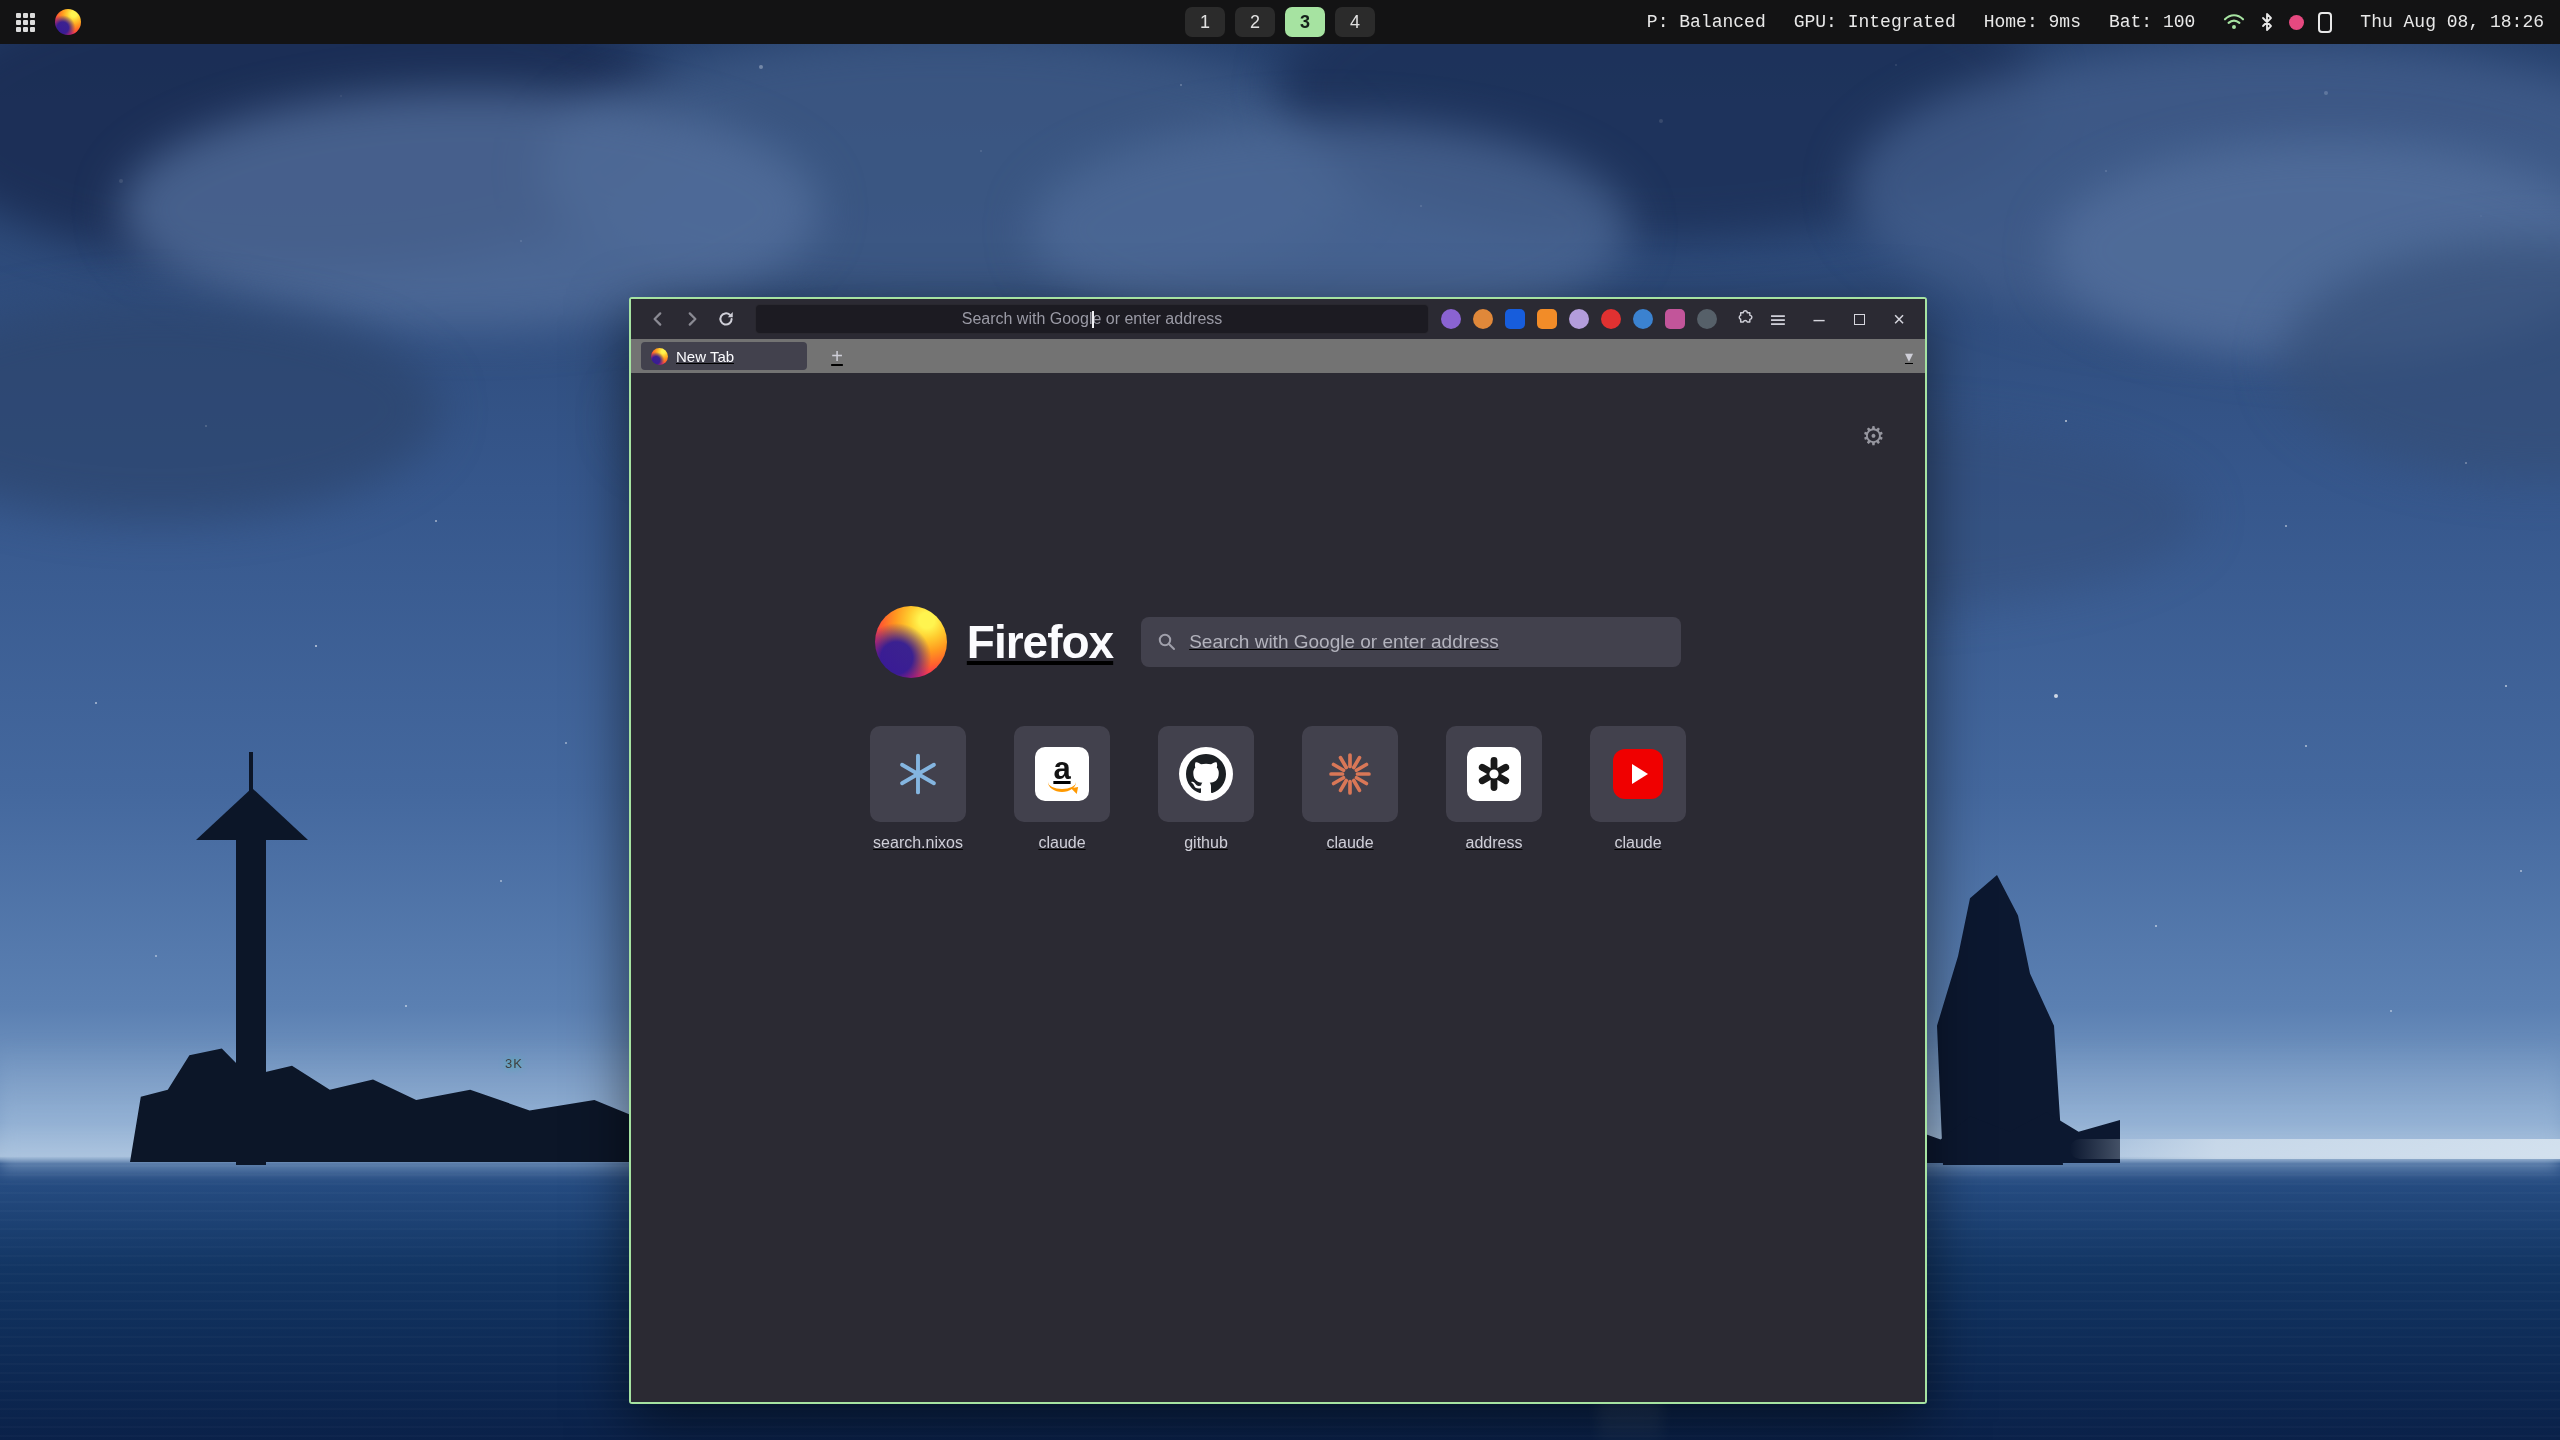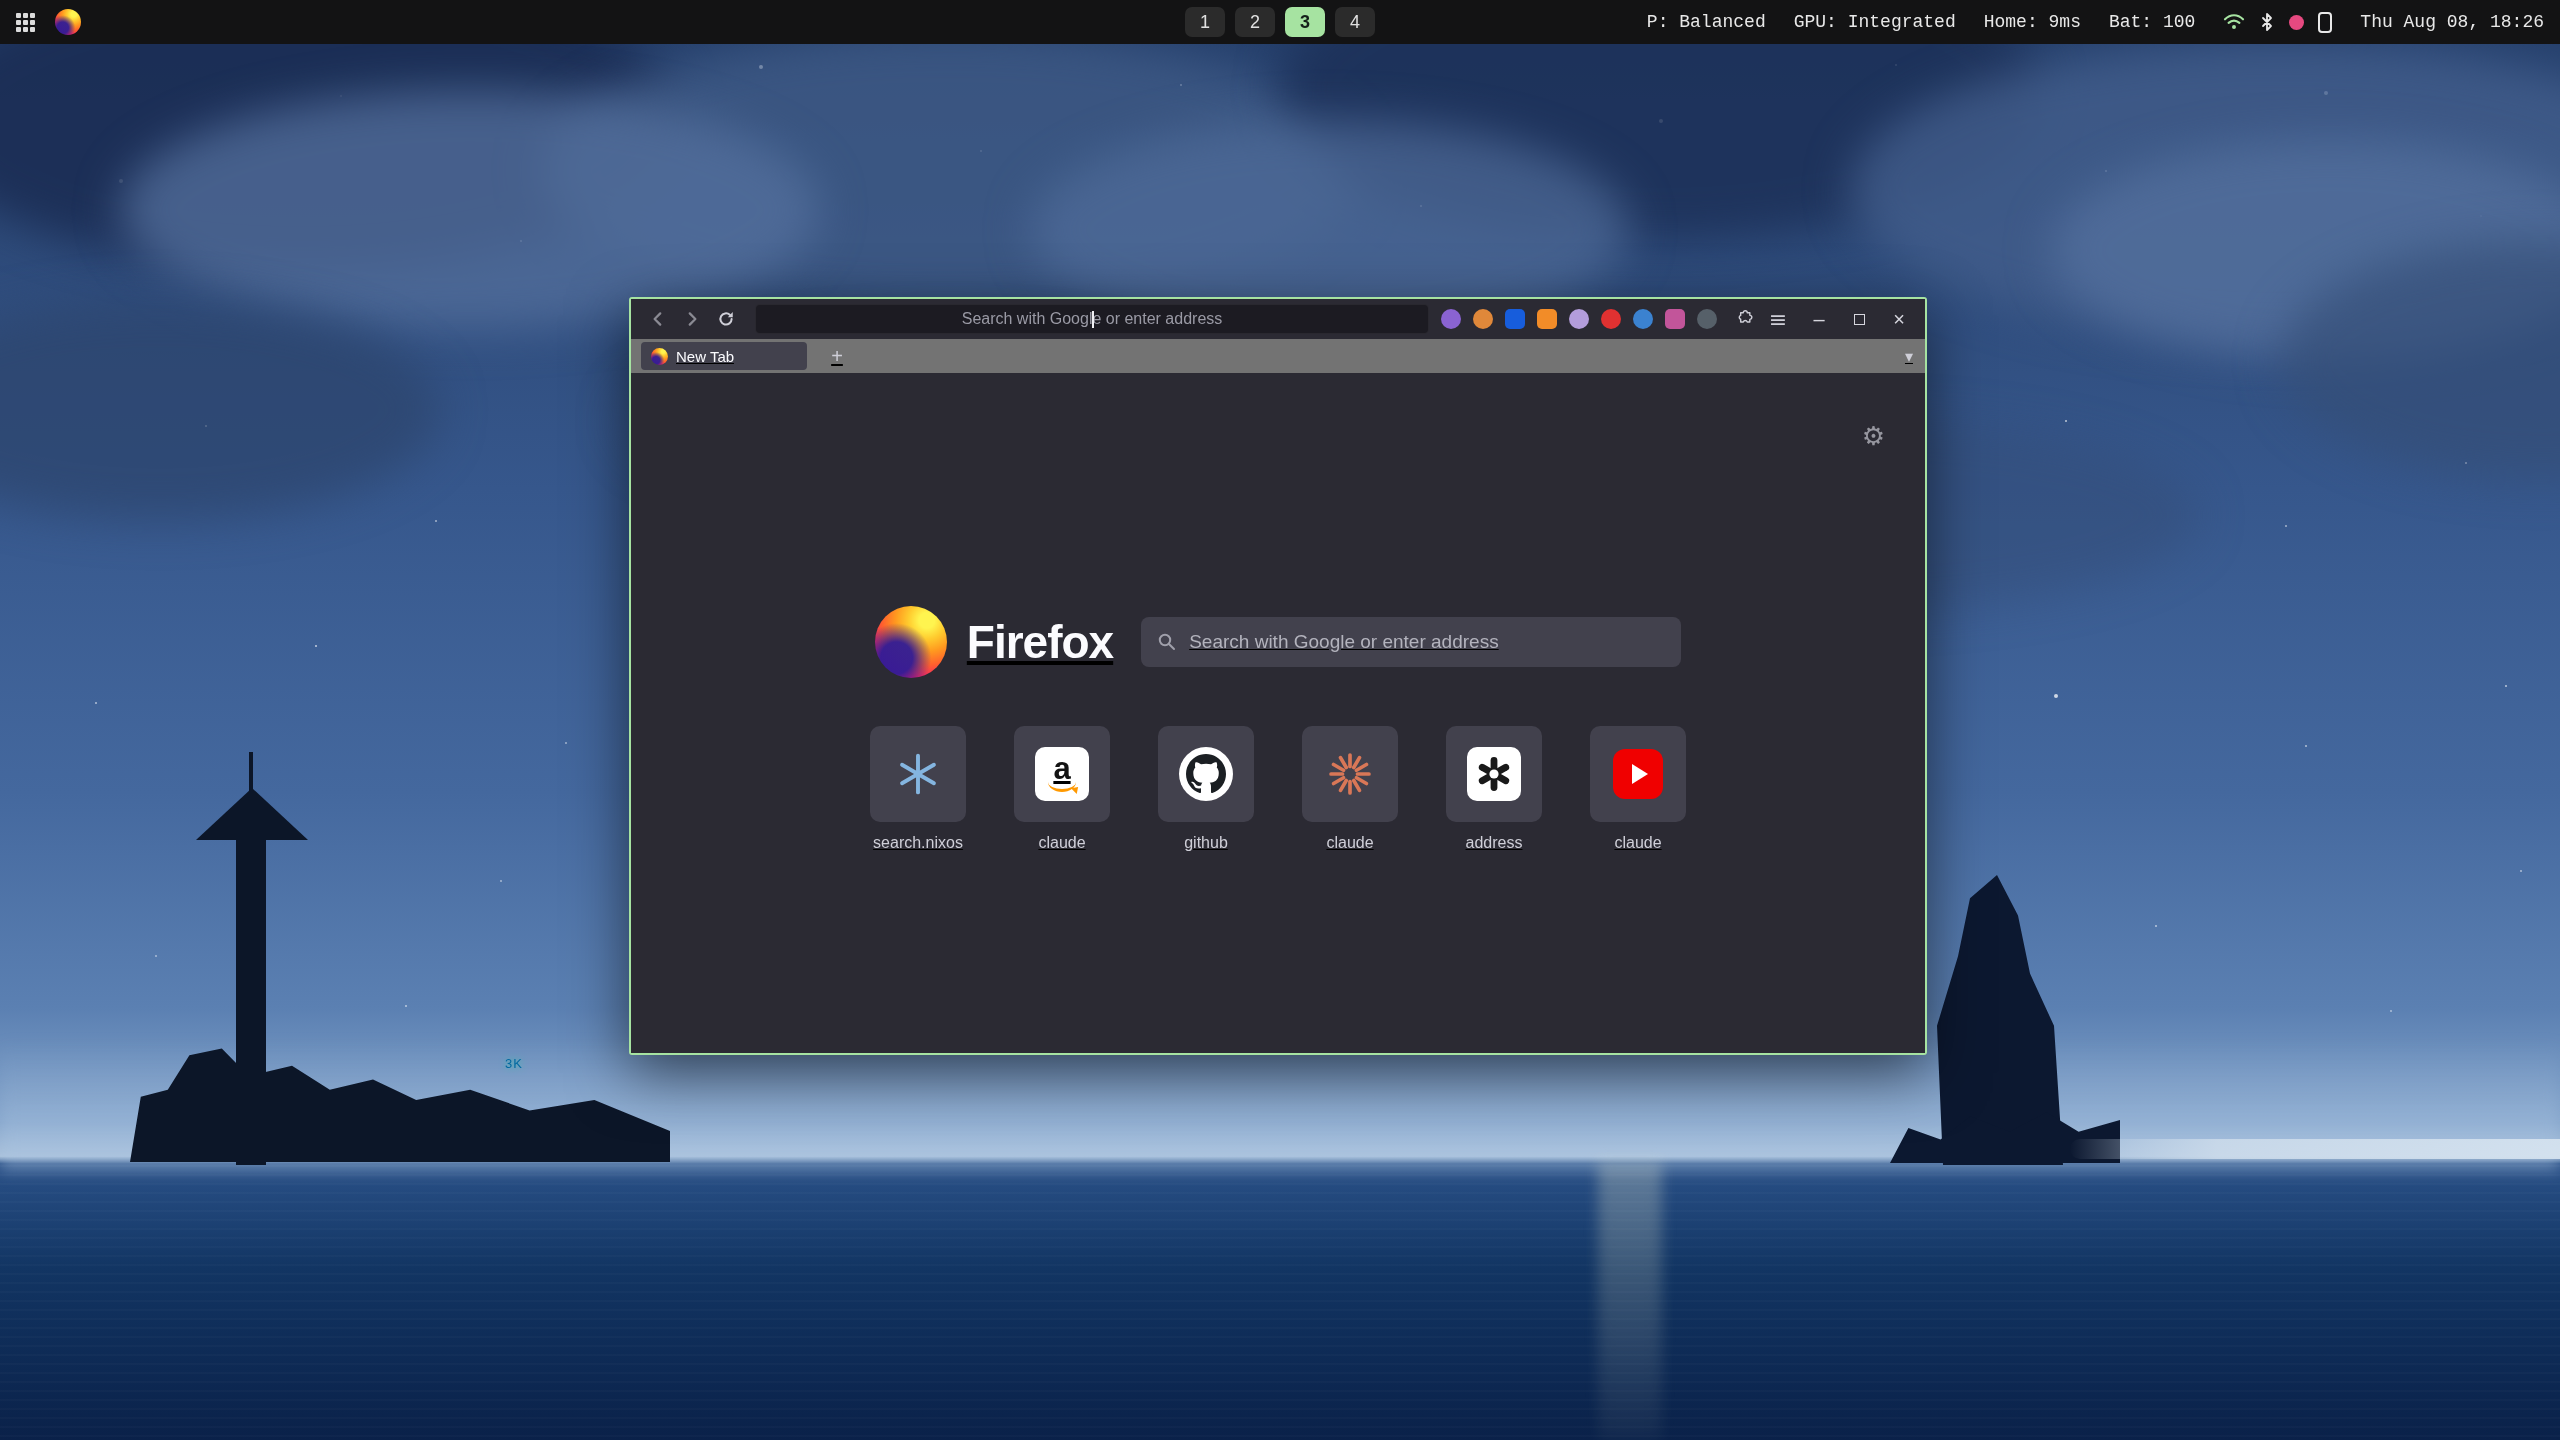--- a/index.html
+++ b/index.html
@@ -46,21 +46,21 @@
   .isl-right { left:1925px; top:875px; width:150px; height:290px; background:#0c1830;
     clip-path:polygon(12% 100%,8% 52%,22% 28%,30% 8%,48% 0%,62% 14%,70% 34%,86% 52%,92% 100%); }
   .rocks { left:1890px; top:1085px; width:230px; height:78px; background:#0c1830;
     clip-path:polygon(0 100%,8% 55%,22% 70%,35% 40%,52% 60%,68% 35%,82% 60%,100% 45%,100% 100%); }
   .sand { left:2070px; top:1139px; width:490px; height:20px; border-radius:10px 0 0 10px;
     background:linear-gradient(90deg, rgba(190,205,220,0), rgba(205,220,235,.85) 30%, rgba(215,228,240,.9)); }
   .moonglow { left:1598px; top:1162px; width:64px; height:278px; filter:blur(7px);
     background:linear-gradient(rgba(244,244,214,.28), rgba(244,244,214,.04)); }
   .sea-lines { left:0; top:1165px; width:2560px; height:275px; opacity:.5;
     background:repeating-linear-gradient(180deg, rgba(255,255,255,.04) 0 2px, transparent 2px 9px); }
-  .island-sign { position:absolute; left:505px; top:1056px; font-size:13px; color:#0369a1;
+  .island-sign { position:absolute; left:505px; top:1056px; font-size:13px; color:#404040;
     text-shadow:0 0 7px #35c7ab; letter-spacing:1px; }
 
   
   .topbar { position:absolute; left:0; top:0; width:2560px; height:44px; background:#131314;
     display:flex; align-items:center; padding:0 16px; z-index:10; color:#e8e8e8; font-size:18px; }
   .apps-grid { display:grid; grid-template-columns:repeat(3,5px); grid-template-rows:repeat(3,5px);
     gap:2px; margin-right:20px; cursor:pointer; background:none; border:none; }
   .apps-grid span { background:#dcdcdc; border-radius:1px; }
   .fxball { border-radius:50%;
     background:
@@ -72,21 +72,21 @@
     font-size:18px; display:flex; align-items:center; justify-content:center; cursor:pointer;
     font-family:"Liberation Sans", sans-serif; }
   .ws.active { background:#a6e3a1; color:#15201a; font-weight:bold; }
   .tb-right { margin-left:auto; display:flex; align-items:center; gap:28px;font-family:Liberation Mono, monospace; }
   .tb-right .mod { white-space:nowrap; }
   .tb-icons { display:flex; align-items:center; gap:14px; }
   .phone-icon { width:14px; height:21px; border:2px solid #e8e8e8; border-radius:4px; }
   .pink-dot { width:15px; height:15px; border-radius:50%; background:#e64980; }
 
   
-  .window { position:absolute; left:629px; top:297px; width:1298px; height:758px;
+  .window { position:absolute; left:629px; top:297px; width:1298px; height:1107px;
     border:2px solid #a6e3a1; border-radius:3px; background:#2b2a33; z-index:5;
     box-shadow:0 18px 60px rgba(0,0,0,.55); display:flex; flex-direction:column; }
 
   .toolbar { height:40px; background:#2b2a33; display:flex; align-items:center; padding:0 10px; flex:0 0 auto; }
   .navbtn { width:34px; height:30px; background:none; border:none; display:flex; align-items:center;
     justify-content:center; cursor:pointer; border-radius:4px; }
   .urlbar { position:relative; flex:1; max-width:690px; height:30px; margin:0 12px; background:#1c1b22;
     border:1px solid rgba(255,255,255,.06); border-radius:5px; display:flex; align-items:center; }
   .urlbar input { width:100%; height:100%; background:transparent; border:none; outline:none;
     color:#f0f0f4; font-size:16px; text-align:center; font-family:"Liberation Sans", sans-serif; }

